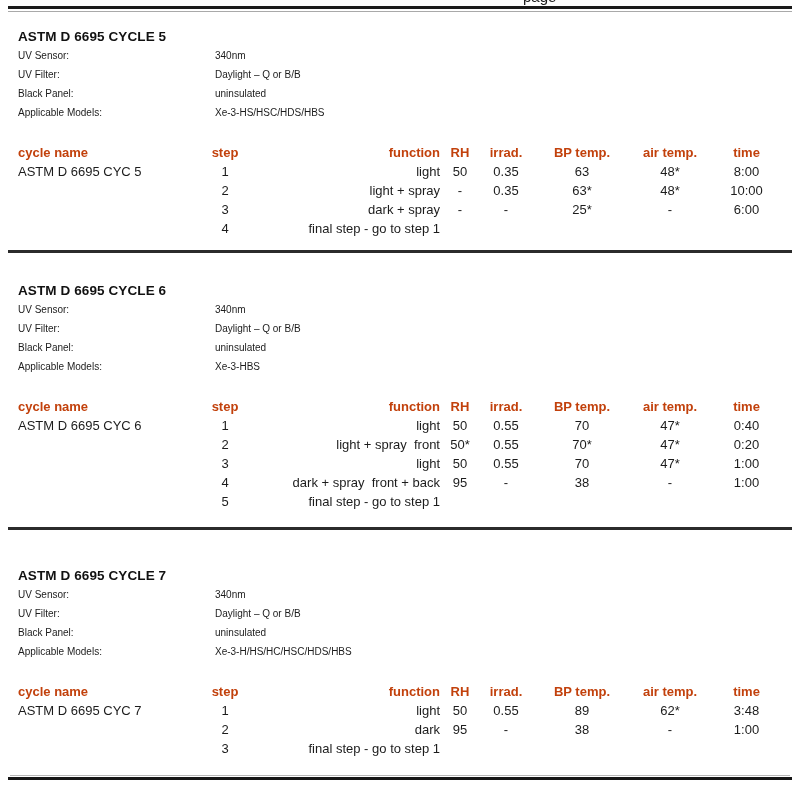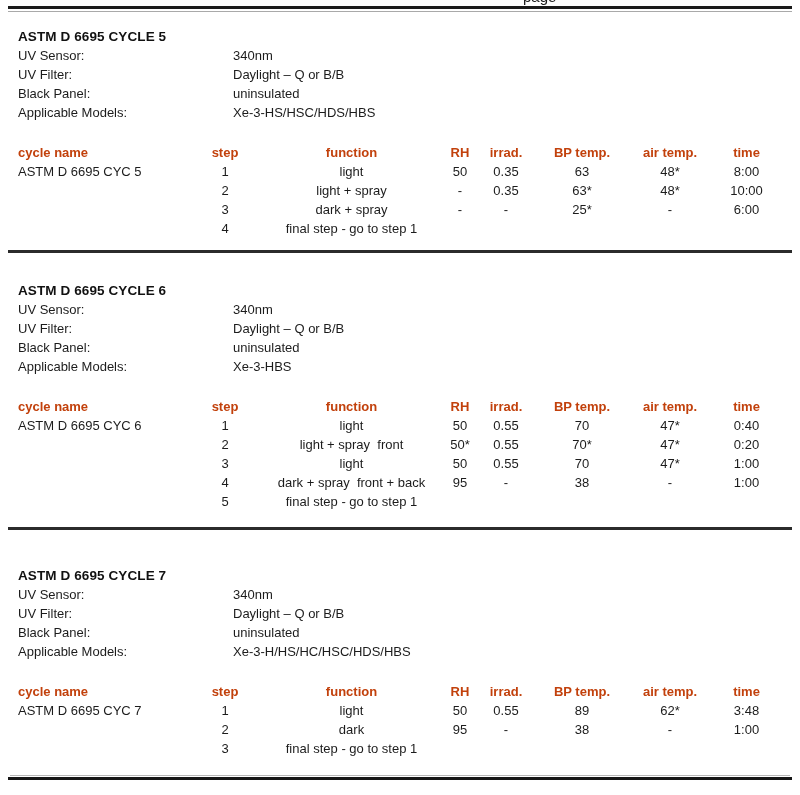--- a/index.html
+++ b/index.html
@@ -31,35 +31,35 @@
   .sec2 { margin-top: 28px; }
   .sec3 { margin-top: 36px; }
   .gap-before-div2 { height: 12px; }
   .gap-before-div3 { height: 16px; }
   .gap-before-bottom { height: 17px; }
 
   .section-title {
     margin: 0; font-size: 13.5px; font-weight: bold;
     line-height: 19px; letter-spacing: 0.1px; color: #111;
   }
-  .prop-row { display: flex; line-height: 19px; font-size: 13px; gap: 18px; }
+  .prop-row { display: flex; line-height: 19px; font-size: 10px; }
   .prop-label { width: 197px; flex: 0 0 197px; }
   .prop-value { white-space: pre; }
 
   .cycle-table { margin-top: 21px; }
   .trow {
     display: grid;
     grid-template-columns: 182px 50px 190px 40px 52px 100px 76px 77px;
     line-height: 19px; font-size: 13px;
   }
   .thead-row .cell { font-weight: bold; color: #c2410c; }
   .cell { white-space: pre; }
   .cell.c0 { text-align: left; }
   .cell.c1 { text-align: center; }
-  .cell.c2 { text-align: center; padding-left: 13px; }
+  .cell.c2 { text-align: right; padding-left: 13px; }
   .cell.c3, .cell.c4, .cell.c5, .cell.c6, .cell.c7 { text-align: center; }
 </style>
 </head>
 <body>
 
 <div class="page">
 
   <div class="clip-strip">
     <span class="clip-text">page</span>
   </div>

